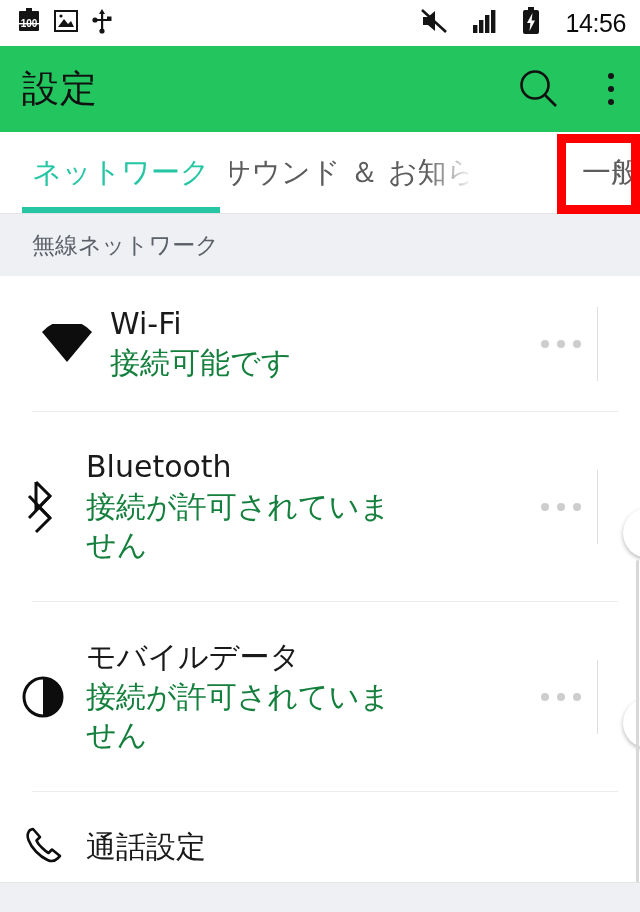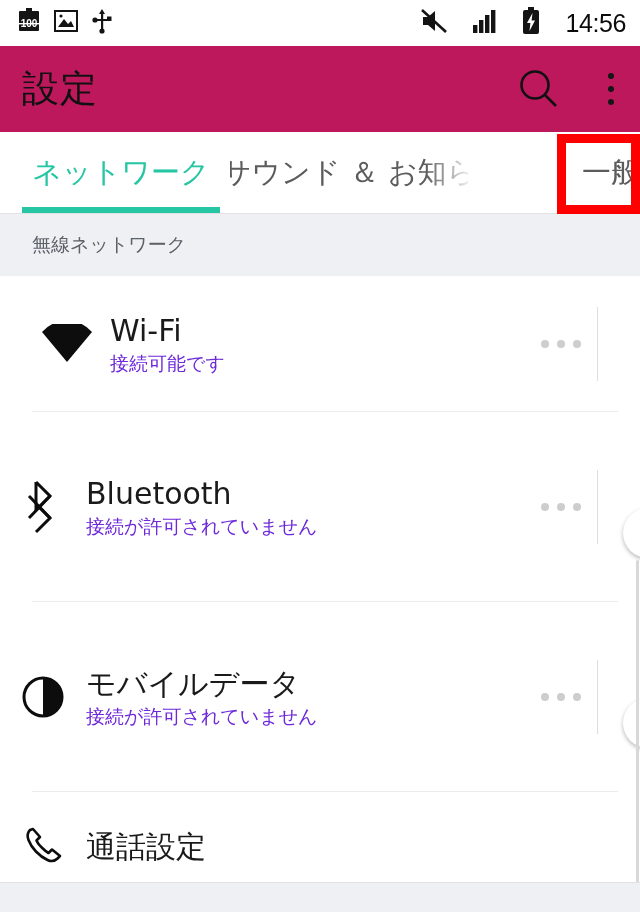--- a/index.html
+++ b/index.html
@@ -23,21 +23,21 @@
   .status-right { display:flex; align-items:center; gap:24px; }
   .sb-icon { display:block; }
   .clock {
     font-size:25px; color:#0b0b0b; letter-spacing:-0.4px;
     font-family:"Liberation Sans",sans-serif; margin-left:1px;
   }
 
   
   .app-bar {
     position:absolute; top:46px; left:0; width:640px; height:86px;
-    background:#be185d; display:flex; align-items:center;
+    background:#22c55e; display:flex; align-items:center;
   }
   .app-title {
     position:absolute; left:22px; top:50%; transform:translateY(-50%);
     font-size:37px; color:#111111; letter-spacing:1px;
     font-family:"DejaVu Sans","Liberation Sans",sans-serif; font-weight:400;
   }
   .app-actions {
     position:absolute; right:16px; top:50%; transform:translateY(-50%);
     display:flex; align-items:center; gap:38px;
   }
@@ -81,40 +81,40 @@
     pointer-events:none; z-index:40;
   }
 
   
   .section-header {
     position:absolute; top:214px; left:0; width:640px; height:62px;
     background:#eef0f3;
     display:flex; align-items:center;
   }
   .section-header span {
-    padding-left:32px; font-size:19px; color:#5c6068;
+    padding-left:32px; font-size:23px; color:#5c6068;
     font-family:"DejaVu Sans","Liberation Sans",sans-serif;
   }
 
   
   .list { position:absolute; top:276px; left:0; width:640px; }
   .row {
     position:relative; width:640px;
     display:flex; align-items:center; background:#ffffff; cursor:pointer;
   }
   .row-icon {
     width:86px; min-width:86px; display:flex; align-items:center; justify-content:center;
   }
   .row-text { flex:1; padding-right:8px; }
   .row-title {
     font-size:30px; color:#1a1a1a; line-height:1.18;
     font-family:"DejaVu Sans","Liberation Sans",sans-serif;
   }
   .row-sub {
-    font-size:19px; color:#6d28d9; line-height:1.28; margin-top:3px;
+    font-size:30px; color:#15803d; line-height:1.28; margin-top:3px;
     max-width:330px;
     font-family:"DejaVu Sans","Liberation Sans",sans-serif;
   }
   .row-sub.single { max-width:none; }
 
   .row-tail { display:flex; align-items:center; }
   .dots-horiz { display:flex; gap:8px; padding:0 16px; align-items:center; }
   .dots-horiz i { width:8px; height:8px; border-radius:50%; background:#cdcdcd; display:block; }
   .v-divider { width:1px; height:74px; background:#dedede; margin-right:24px; }
 

